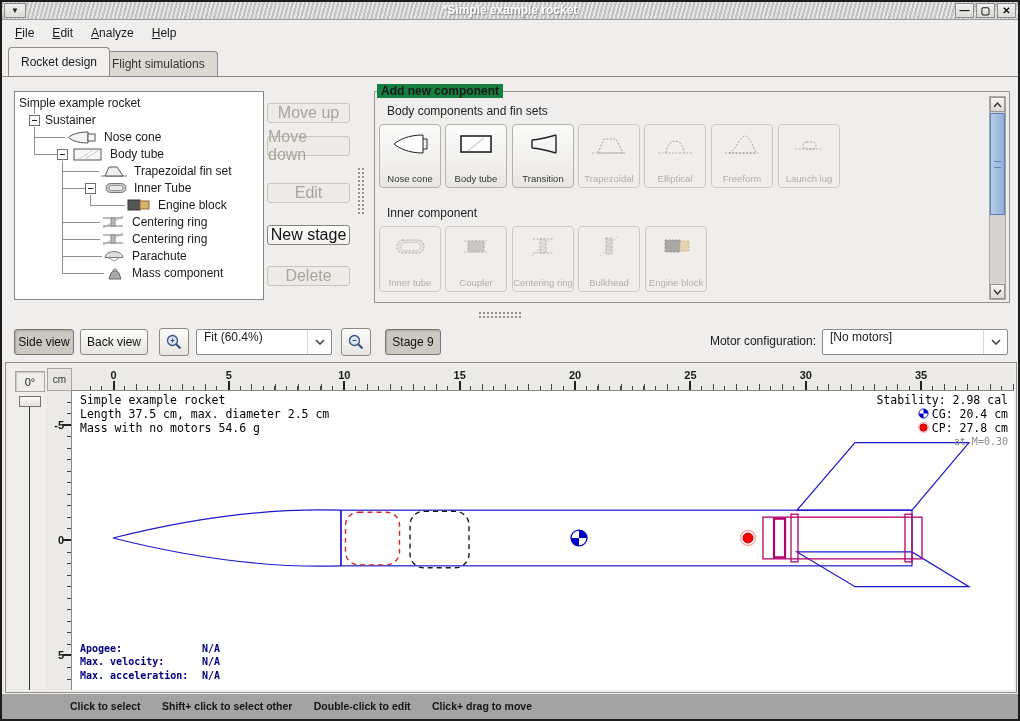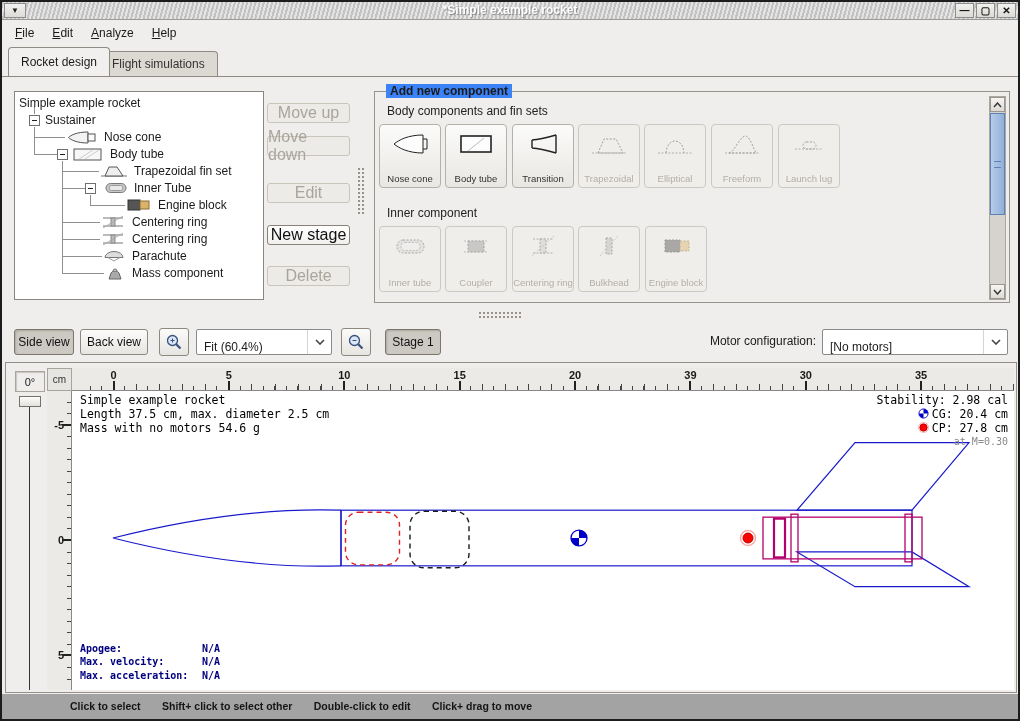--- a/index.html
+++ b/index.html
@@ -42,21 +42,21 @@
   .tree-row .ticon{margin-right:7px;flex:none;}
   .tl{position:absolute;background:#8f8f8f;}
   .exp{position:absolute;width:11px;height:11px;background:#fff;border:1px solid #6f6f6f;}
   .exp::after{content:"";position:absolute;left:2px;top:4px;width:5px;height:1px;background:#222;}
   .stage-btn{position:absolute;left:265px;width:83px;height:20px;border-radius:3px;
     display:flex;align-items:center;justify-content:center;font-size:16px;}
   .btn-dis{background:#edebe7;border:1px solid #c9c5bd;color:#a9a49c;}
   .btn-en{background:linear-gradient(#ffffff,#f1f0ed);border:1px solid #87837a;color:#111;}
   .groupbox{position:absolute;left:372px;top:14px;width:636px;height:212px;
     border:1px solid #97948e;}
-  .groupbox-title{position:absolute;top:-8px;left:11px;background:#3b82f6;
+  .groupbox-title{position:absolute;top:-8px;left:2px;background:#15803d;
     padding:0 4px;font-weight:bold;}
   .section-label{position:absolute;left:12px;font-size:12px;color:#222;}
   .comp-btn{position:absolute;width:62px;height:64px;border:1px solid #b5b1a9;border-radius:4px;
     background:linear-gradient(#fbfbfa,#e9e7e3);display:flex;flex-direction:column;
     align-items:center;justify-content:flex-end;padding-bottom:3px;}
   .comp-btn .clabel{font-size:9.5px;color:#333;text-align:center;line-height:10px;}
   .comp-btn .cicon{position:absolute;top:5px;left:50%;transform:translateX(-50%);}
   .comp-dis{background:#f0eeeb;border-color:#ccc9c2;}
   .comp-dis .clabel{color:#b2aea6;}
   .comp-dis .cicon{opacity:.45;}
@@ -74,21 +74,21 @@
     background-size:4px 4px;}
   
   .view-toolbar{position:absolute;left:0;top:320px;width:1016px;height:40px;background:#efeeec;}
   .tool-btn{position:absolute;top:7px;height:26px;border:1px solid #8d897f;border-radius:3px;
     background:linear-gradient(#fbfbfa,#e7e5e1);display:flex;align-items:center;
     justify-content:center;font-size:12px;color:#111;}
   .tool-pressed{background:#ccc9c2;border:1px solid #7b776e;box-shadow:inset 1px 1px 2px #aaa69e;}
   .icon-btn{position:absolute;top:6px;width:30px;height:28px;border:1px solid #8d897f;border-radius:3px;
     background:linear-gradient(#fbfbfa,#e7e5e1);display:flex;align-items:center;justify-content:center;}
   .combo{position:absolute;top:7px;height:26px;background:#fff;border:1px solid #8a8a8a;
-    border-radius:2px;display:flex;align-items:flex-end;}
+    border-radius:2px;display:flex;align-items:flex-start;}
   .combo .cval{flex:1;padding-left:7px;}
   .combo .chev{width:24px;height:100%;display:flex;align-items:center;justify-content:center;
     border-left:1px solid #d5d5d5;}
   .mc-label{position:absolute;top:12px;right:202px;font-size:12px;}
   
   .figure-panel{position:absolute;left:3px;top:360px;width:1012px;height:331px;
     background:#efeeec;border:1px solid #95918a;}
   .rot-box{position:absolute;left:9px;top:8px;width:30px;height:21px;background:#efeeec;
     border:1px solid #a9a59d;box-shadow:inset 1px 1px 1px #c8c5bf;display:flex;
     align-items:center;justify-content:center;font-size:11px;}
@@ -386,21 +386,21 @@
           </svg>
       </span>
     </div>
     <div class="icon-btn" style="left:339px;">
       <svg width="18" height="18" viewBox="0 0 18 18">
           <circle cx="7.5" cy="7.5" r="5" fill="#dbe5f4" stroke="#37517e" stroke-width="1.3"></circle>
           <path d="M11.2,11.2 L15.5,15.5" stroke="#37517e" stroke-width="2.2"></path>
           <path d="M5.5,7.5 H9.5" stroke="#37517e"></path>
         </svg>
     </div>
-    <div class="tool-btn tool-pressed" style="left:383px;width:56px;">Stage 1</div>
+    <div class="tool-btn tool-pressed" style="left:383px;width:56px;">Stage 9</div>
     <span class="mc-label">Motor configuration:</span>
     <div class="combo" style="left:820px;width:186px;">
       <span class="cval">[No motors]</span>
       <span class="chev">
         <svg width="10" height="6" viewBox="0 0 10 6">
             <path d="M1,1 L5,5 L9,1" fill="none" stroke="#444" stroke-width="1.6"></path>
           </svg>
       </span>
     </div>
   </div>
@@ -413,21 +413,21 @@
     <div class="cm-box">cm</div>
 
     <div class="h-ruler">
       <div class="h-minor"></div>
       <div class="h-mid"></div>
       <span class="h-label" style="left:41.5px;">0</span>
       <span class="h-label" style="left:156.9px;">5</span>
       <span class="h-label" style="left:272.3px;">10</span>
       <span class="h-label" style="left:387.7px;">15</span>
       <span class="h-label" style="left:503.0px;">20</span>
-      <span class="h-label" style="left:618.4px;">39</span>
+      <span class="h-label" style="left:618.4px;">25</span>
       <span class="h-label" style="left:733.8px;">30</span>
       <span class="h-label" style="left:849.1px;">35</span>
       <div class="h-major" style="left:40.5px;"></div>
       <div class="h-major" style="left:155.9px;"></div>
       <div class="h-major" style="left:271.3px;"></div>
       <div class="h-major" style="left:386.7px;"></div>
       <div class="h-major" style="left:502.0px;"></div>
       <div class="h-major" style="left:617.4px;"></div>
       <div class="h-major" style="left:732.8px;"></div>
       <div class="h-major" style="left:848.1px;"></div>

